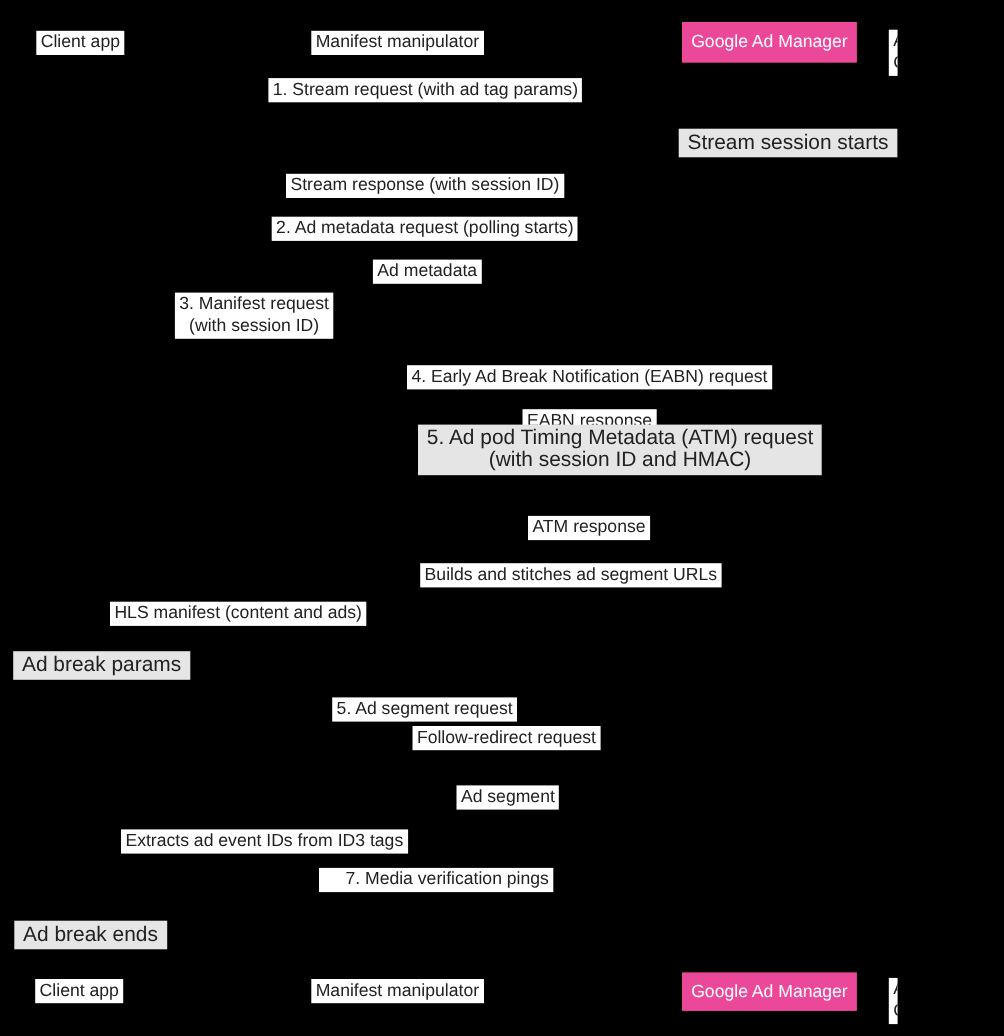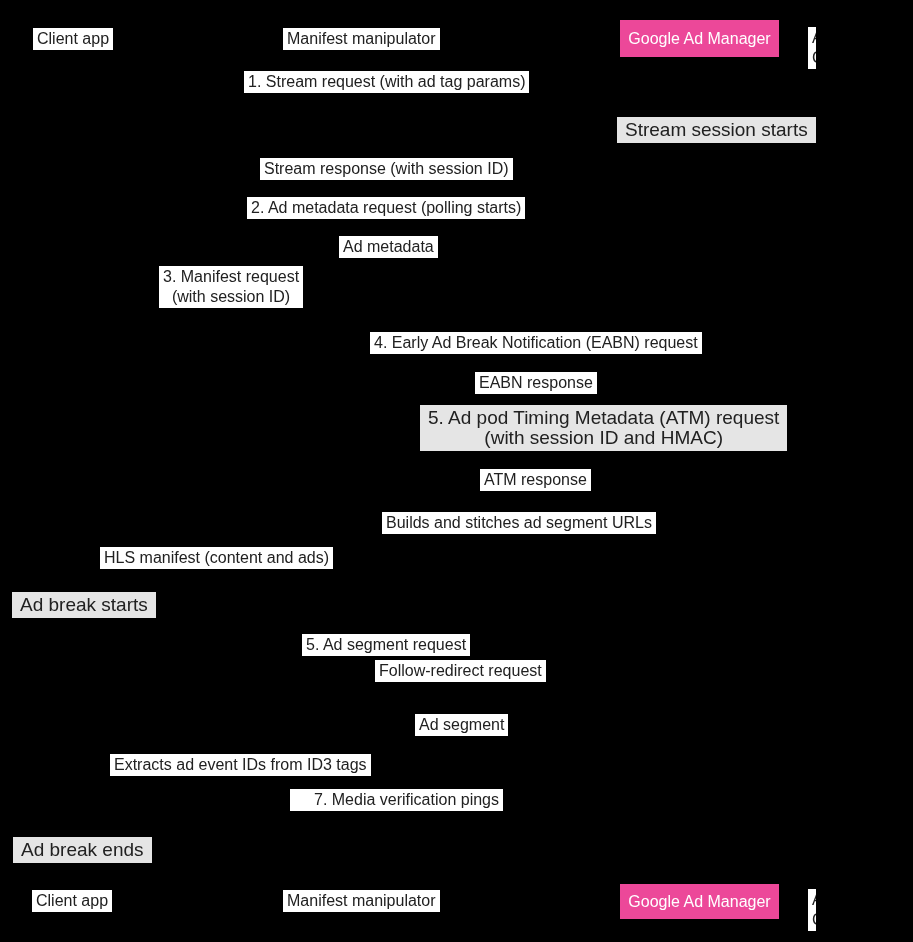--- a/index.html
+++ b/index.html
@@ -55,26 +55,26 @@
 
   <div class="lbl" style="left: 244px; top: 71px;">1. Stream request (with ad tag params)</div>
   <div class="note" style="left: 617px; top: 117px;">Stream session starts</div>
   <div class="lbl" style="left: 260px; top: 158px;">Stream response (with session ID)</div>
   <div class="lbl" style="left: 247px; top: 197px;">2. Ad metadata request (polling starts)</div>
   <div class="lbl" style="left: 339px; top: 236px;">Ad metadata</div>
   <div class="lbl center" style="left: 159px; top: 266px;">3. Manifest request
 (with session ID)</div>
   <div class="lbl" style="left: 370px; top: 332px;">4. Early Ad Break Notification (EABN) request</div>
   <div class="lbl" style="left: 475px; top: 372px;">EABN response</div>
-  <div class="note center" style="left: 380px; top: 405px; margin-left: 40px;">5. Ad pod Timing Metadata (ATM) request
+  <div class="note center" style="left: 380px; top: 386px;">5. Ad pod Timing Metadata (ATM) request
 (with session ID and HMAC)</div>
   <div class="lbl" style="left: 480px; top: 469px;">ATM response</div>
   <div class="lbl" style="left: 382px; top: 512px;">Builds and stitches ad segment URLs</div>
   <div class="lbl" style="left: 100px; top: 547px;">HLS manifest (content and ads)</div>
-  <div class="note" style="left: 12px; top: 592px;">Ad break starts</div>
+  <div class="note" style="left: 12px; top: 592px;">Ad break params</div>
   <div class="lbl" style="left: 302px; top: 634px;">5. Ad segment request</div>
   <div class="lbl" style="left: 375px; top: 660px;">Follow-redirect request</div>
   <div class="lbl" style="left: 415px; top: 714px;">Ad segment</div>
   <div class="lbl" style="left: 92px; top: 754px; margin-left: 18px;">Extracts ad event IDs from ID3 tags</div>
   <div class="lbl" style="left: 290px; top: 789px; padding-left: 24px;">7. Media verification pings</div>
   <div class="note" style="left: 13px; top: 837px;">Ad break ends</div>
 
   <div class="lbl" style="left: 32px; top: 890px;">Client app</div>
   <div class="lbl" style="left: 283px; top: 890px;">Manifest manipulator</div>
   <div class="gam" style="left: 620px; top: 884px; width: 159px; height: 35px;">Google Ad Manager</div>

